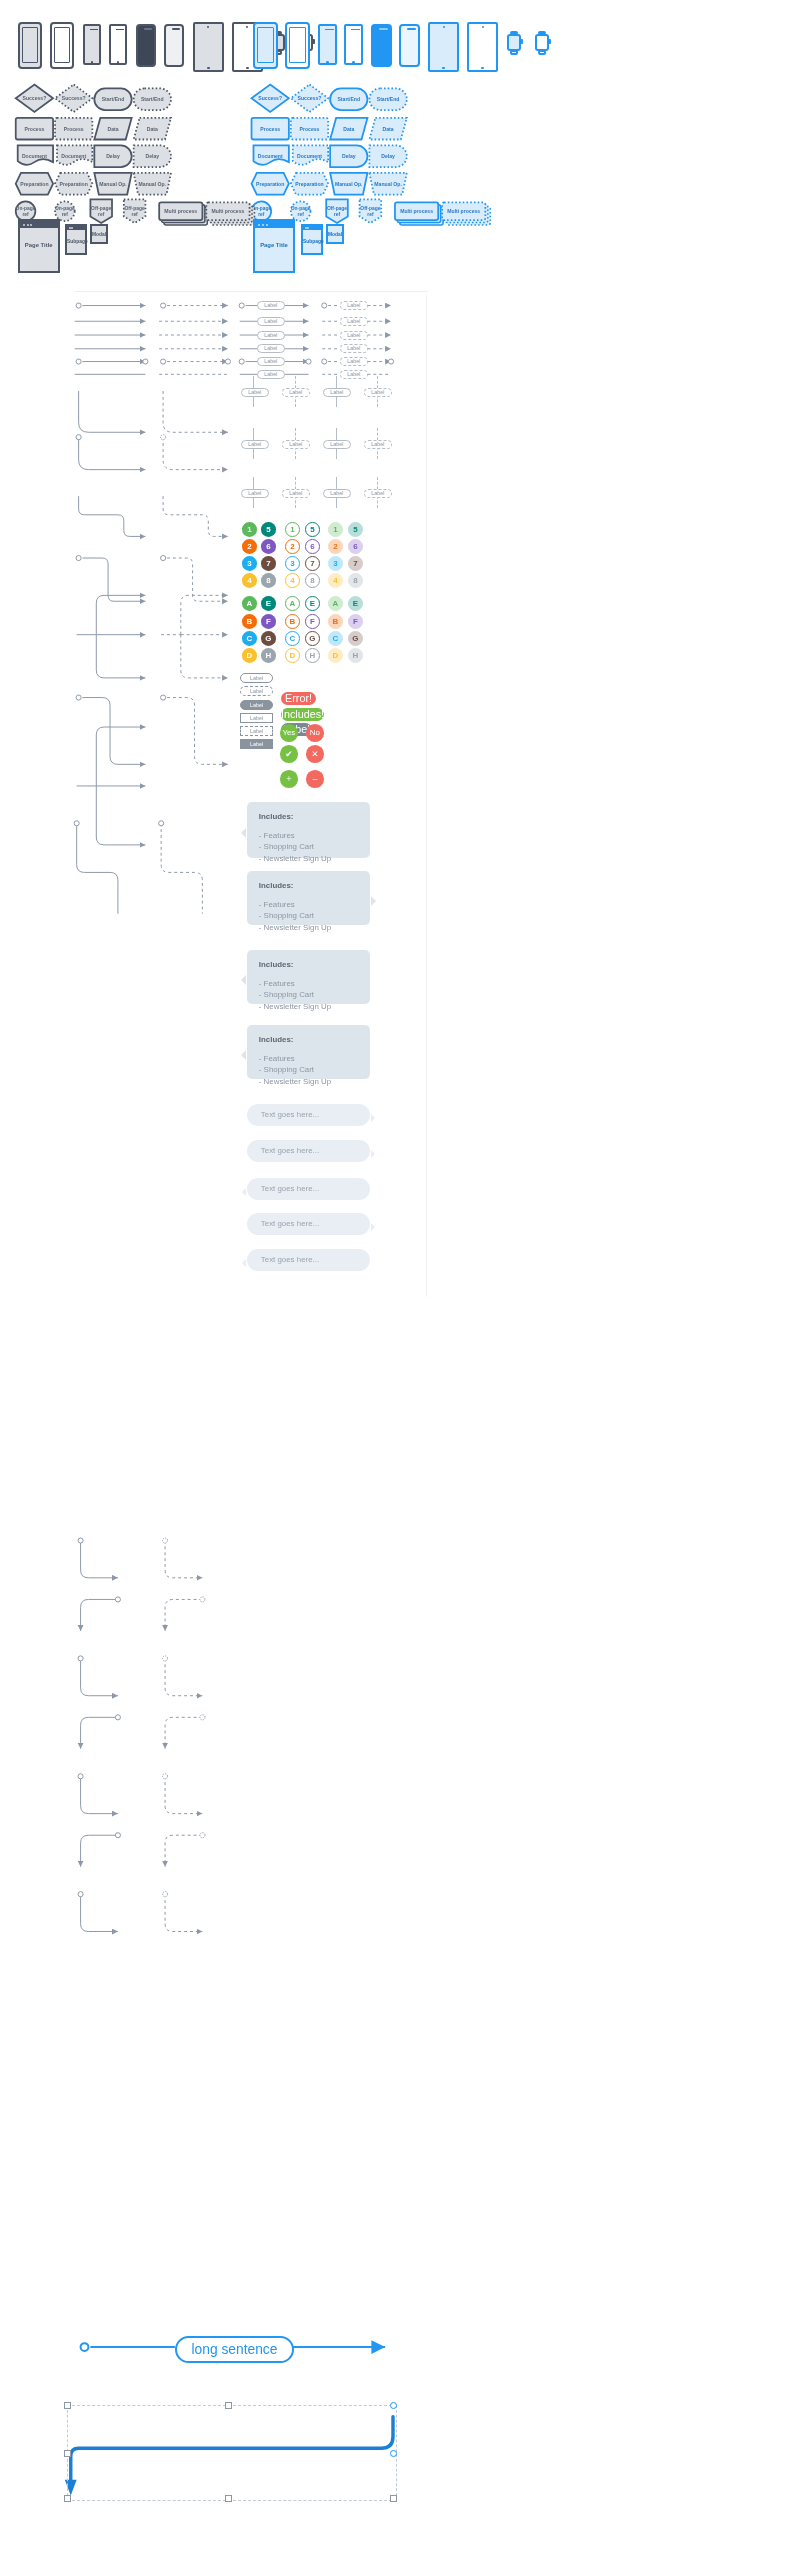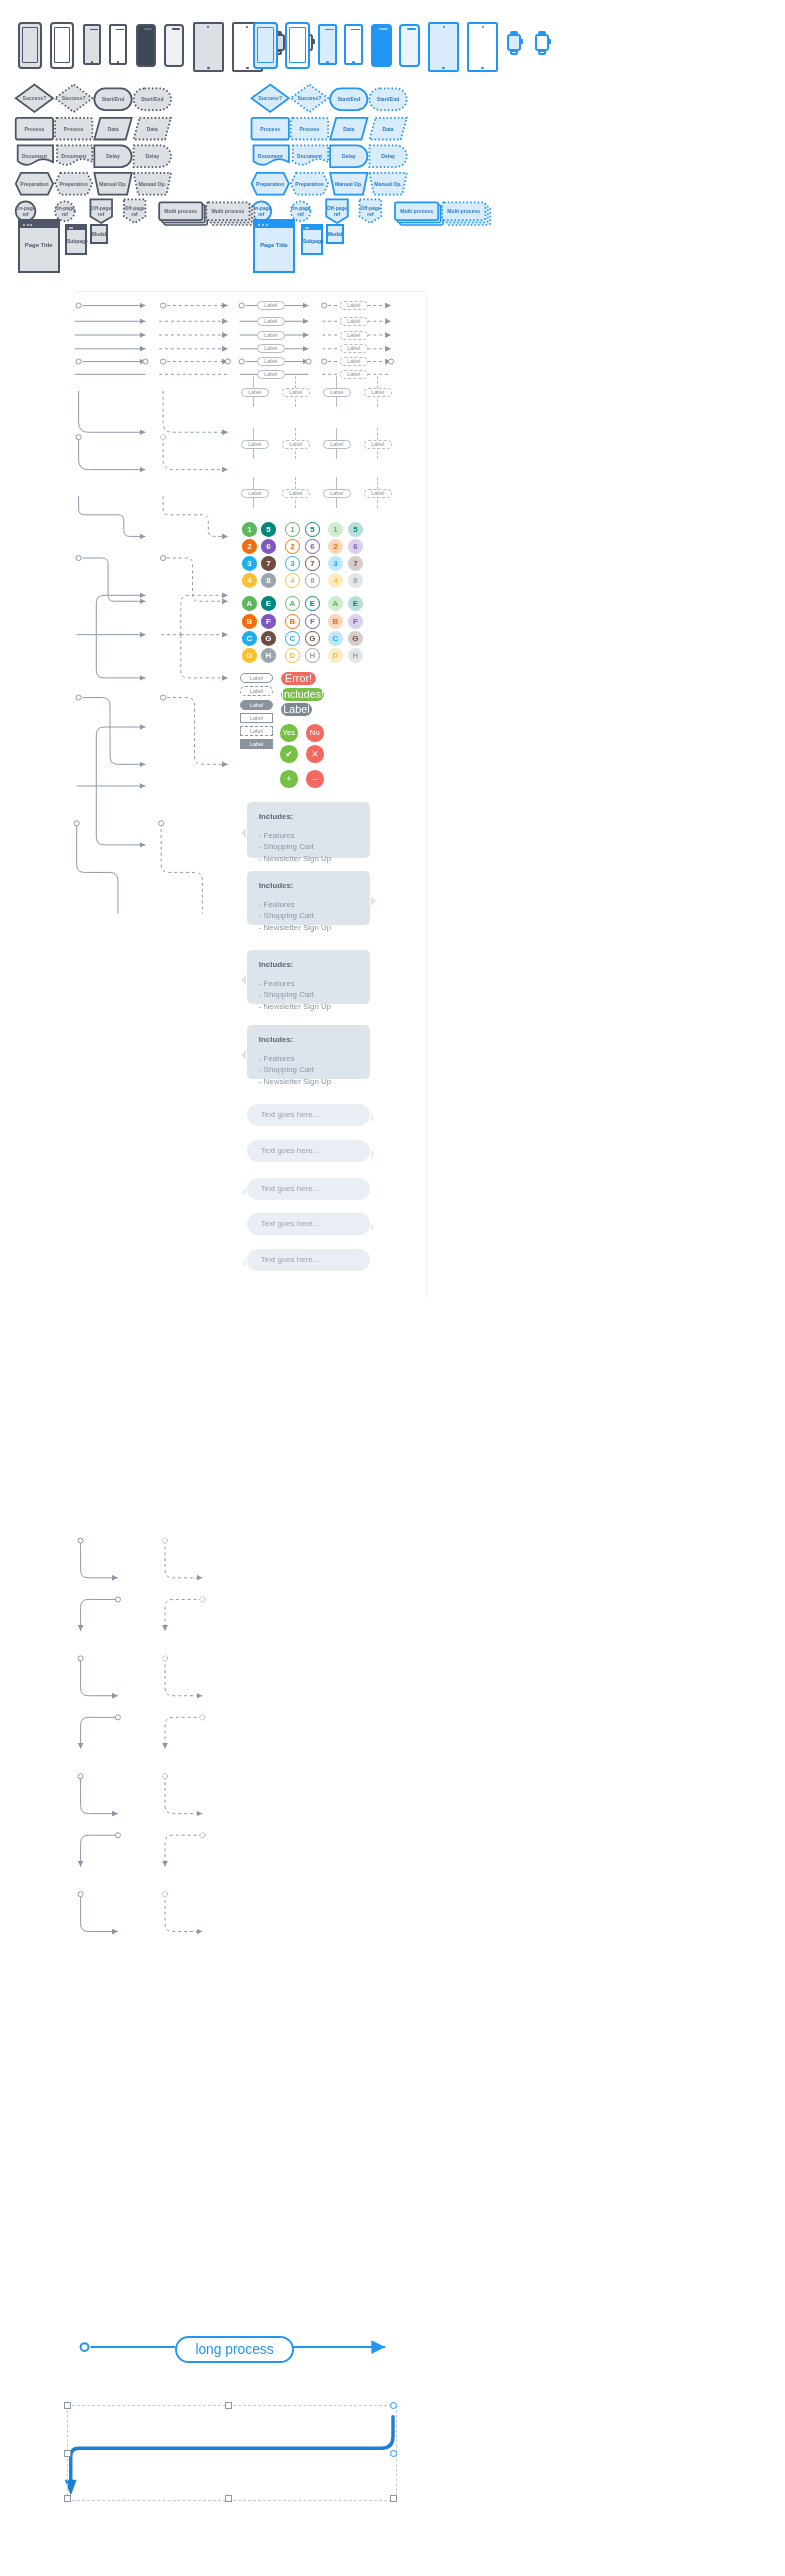--- a/index.html
+++ b/index.html
@@ -34,21 +34,21 @@
   .badge{position:absolute;width:14.7px;height:14.7px;border-radius:50%;display:flex;
          align-items:center;justify-content:center;font-size:7.9px;font-weight:bold;color:#fff;box-sizing:border-box;}
   .badge.out{background:#fff;border:1.5px solid;}
   .badge.tint{border:1.5px solid;}
 
   
   .pill{position:absolute;display:flex;align-items:center;justify-content:center;
         font-size:5.4px;box-sizing:border-box;color:#8a93a0;}
   .pill.r{border-radius:8.8px;}
   .bigpill{position:absolute;display:flex;align-items:center;justify-content:center;
-        border-radius:13.8px;color:#fff;font-size:10.8px;}
+        border-radius:13.8px;color:#fff;font-size:10.8px;margin-top:20px;}
   .circbtn{position:absolute;width:23.6px;height:23.6px;border-radius:50%;display:flex;
         align-items:center;justify-content:center;color:#fff;font-size:10.8px;}
 
   
   .callout{position:absolute;background:#dde5ec;border-radius:4.9px;box-sizing:border-box;padding:9.8px 11.8px;}
   .callout .h{font-size:7.9px;font-weight:bold;color:#5d6673;margin-bottom:8.8px;}
   .callout .li{font-size:7.9px;color:#8c96a3;line-height:1.45;}
   .callout:after{content:"";position:absolute;width:0;height:0;border:5.9px solid transparent;}
   .callout.left:after{left:-10.8px;top:46%;border-right-color:#dde5ec;}
   .callout.right:after{right:-10.8px;top:46%;border-left-color:#dde5ec;}
@@ -570,21 +570,21 @@
     </div>
 
   <div id="textboxes">
       <div class="tbox right" style="left: 247px; top: 1104px; width: 123px; height: 21.6px;">Text goes here...</div>
       <div class="tbox right" style="left: 247px; top: 1140px; width: 123px; height: 21.6px;">Text goes here...</div>
       <div class="tbox left" style="left: 247px; top: 1178px; width: 123px; height: 21.6px;">Text goes here...</div>
       <div class="tbox right" style="left: 247px; top: 1213px; width: 123px; height: 21.6px;">Text goes here...</div>
       <div class="tbox left" style="left: 247px; top: 1249px; width: 123px; height: 21.6px;">Text goes here...</div>
     </div>
 
-  <div class="sentence" style="left:175px;top:2336px;width:115px;height:22.6px;">long process</div>
+  <div class="sentence" style="left:175px;top:2336px;width:115px;height:22.6px;">long sentence</div>
 
   <div class="selbox" style="left:67px;top:2405px;width:330px;height:96px;"></div>
   <div id="handles">
       <div class="hand" style="left: 64px; top: 2402px;"></div>
       <div class="hand" style="left: 225px; top: 2402px;"></div>
       <div class="hand c" style="left: 390px; top: 2402px;"></div>
       <div class="hand" style="left: 64px; top: 2450px;"></div>
       <div class="hand c" style="left: 390px; top: 2450px;"></div>
       <div class="hand" style="left: 64px; top: 2495px;"></div>
       <div class="hand" style="left: 225px; top: 2495px;"></div>

